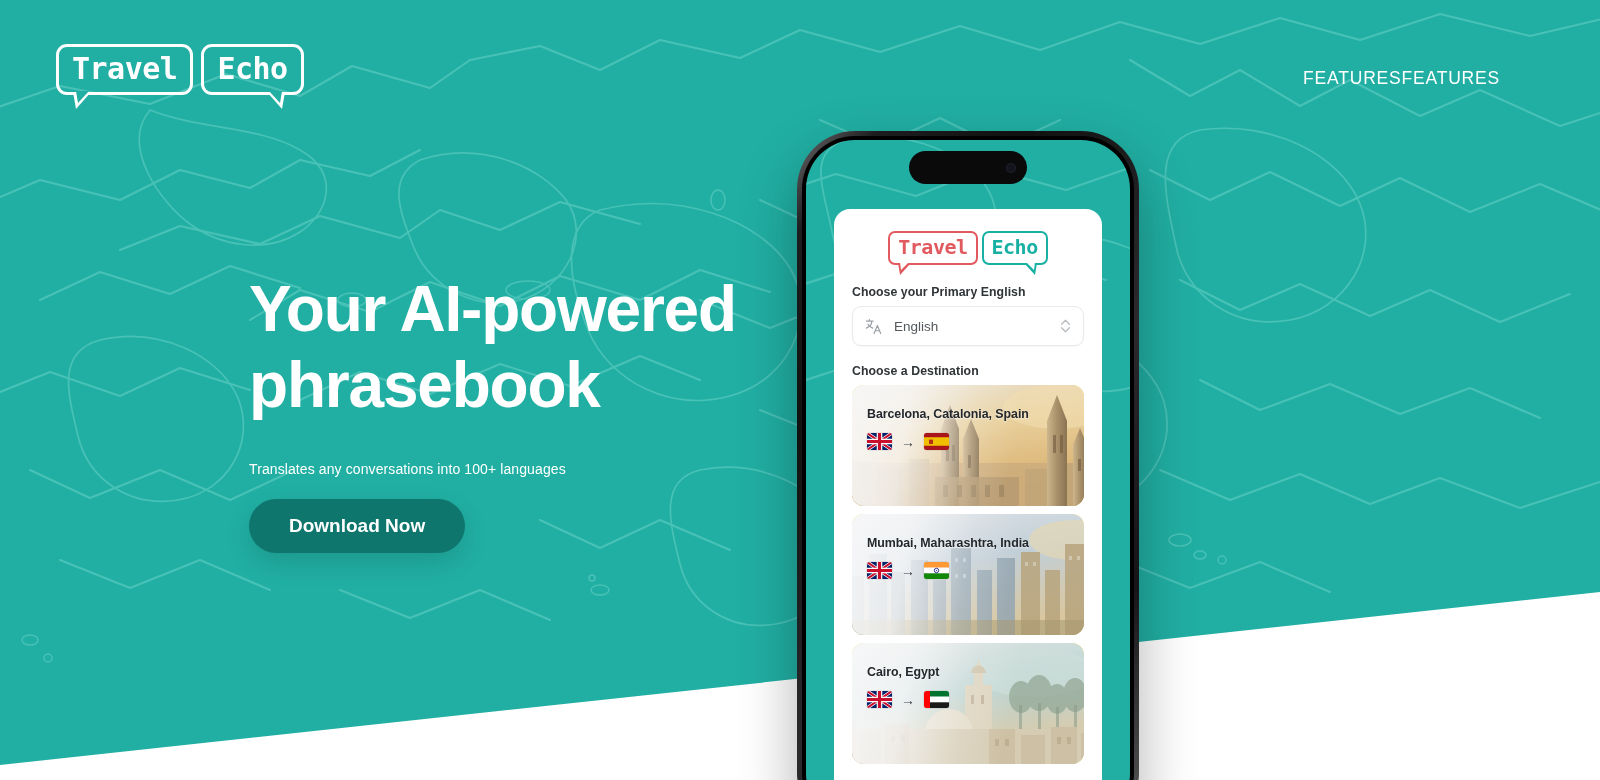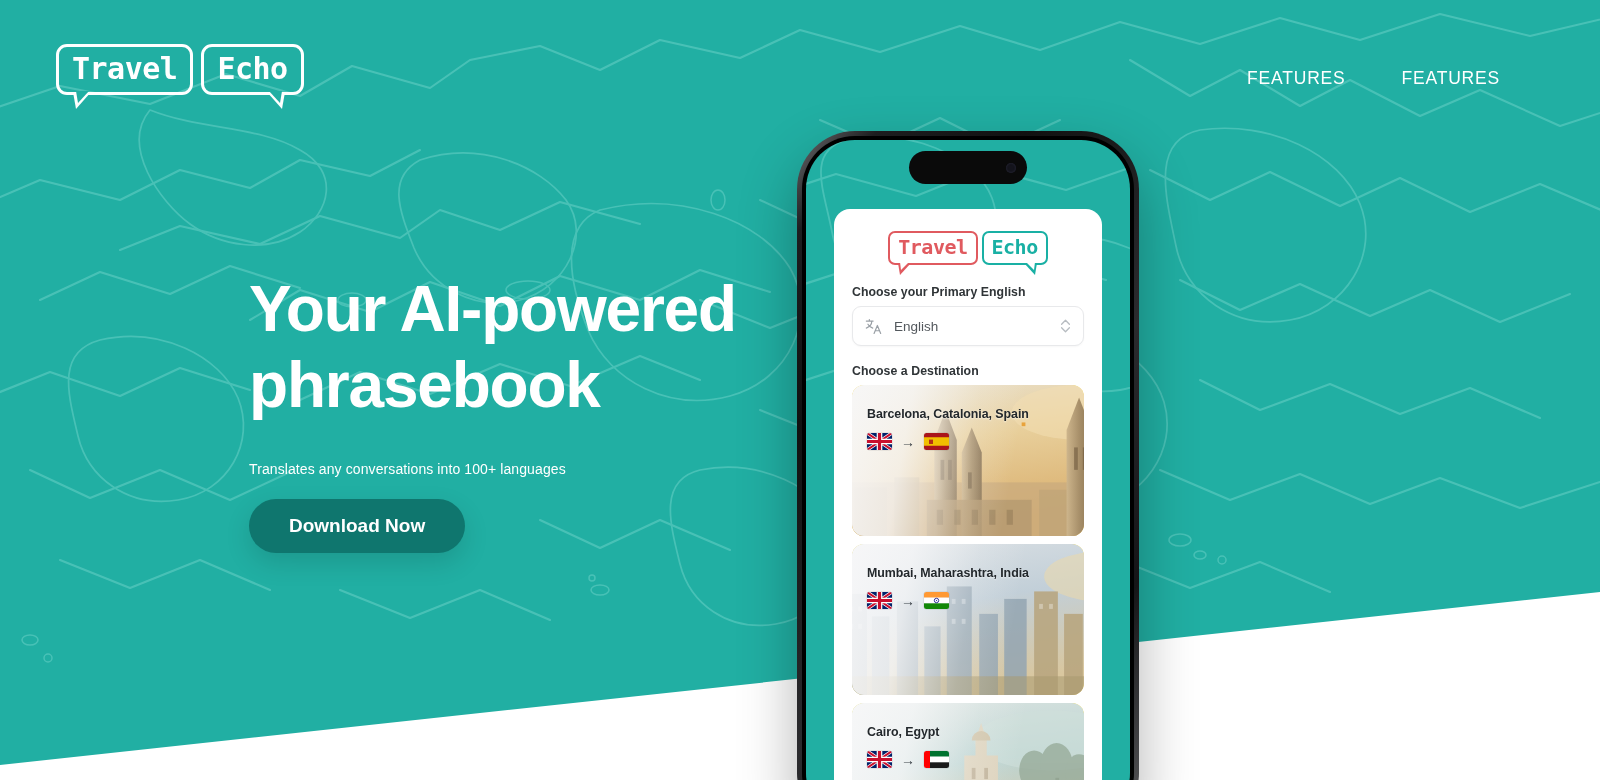--- a/index.html
+++ b/index.html
@@ -87,21 +87,21 @@
     border-top:17px solid #ffffff;
   }
   .bub.t2::after {
     right:19px; bottom:-11px;
     width:0; height:0;
     border-right:2px solid transparent;
     border-left:11px solid transparent;
     border-top:12px solid #21afa3;
   }
 
-  #nav { display:flex; align-items:center; gap:56px; padding-top:24px; }
+  #nav { display:flex; align-items:center; padding-top:24px; }
   #nav .nav-link {
     color:#ffffff;
     font-size:17.5px;
     letter-spacing:.8px;
     text-decoration:none;
     cursor:pointer;
     white-space:nowrap;
   }
 
   
@@ -286,21 +286,21 @@
   #lang-select .tr-icon { margin-right:12px; display:flex; }
   #lang-select .lang-value {
     flex:1; font-size:13.5px; color:#53585d;
   }
   #lang-select .chev { display:flex; color:#b7bcc1; }
 
   
   #dest-list { display:flex; flex-direction:column; gap:8px; }
   .dest-card {
     position:relative;
-    height:151px;
+    height:121px;
     border-radius:12px;
     overflow:hidden;
     cursor:pointer;
     background:#fde047;
   }
   .dest-photo { position:absolute; inset:0; }
   .dest-photo svg { display:block; width:100%; height:100%; }
   .dest-veil {
     position:absolute; inset:0;
     background:linear-gradient(100deg, rgba(248,248,249,.94) 0%, rgba(248,248,249,.80) 24%, rgba(250,250,250,.20) 50%, rgba(255,255,255,0) 68%);

